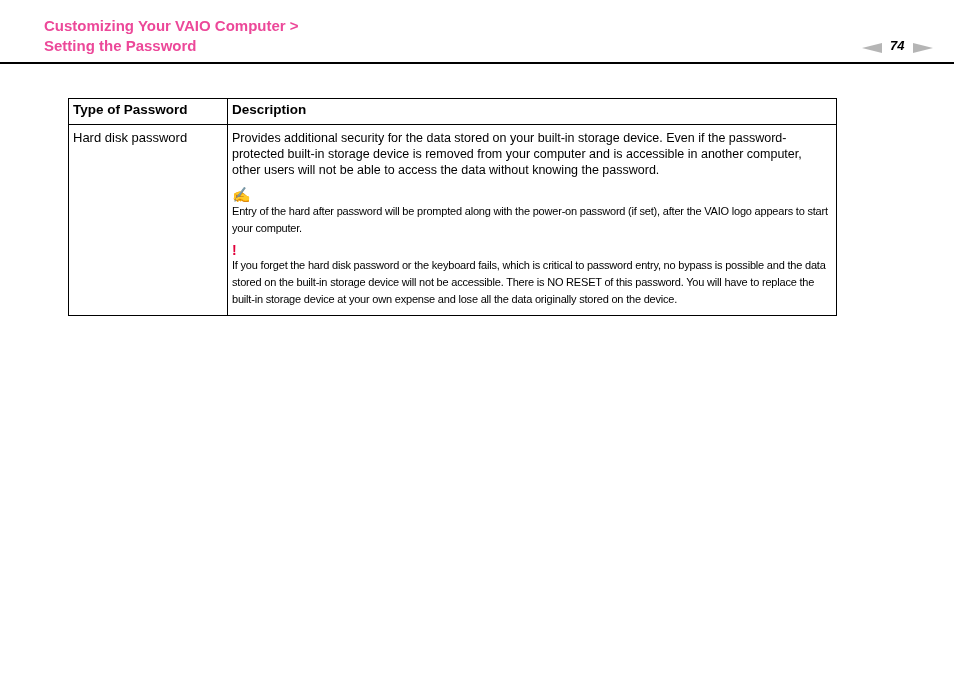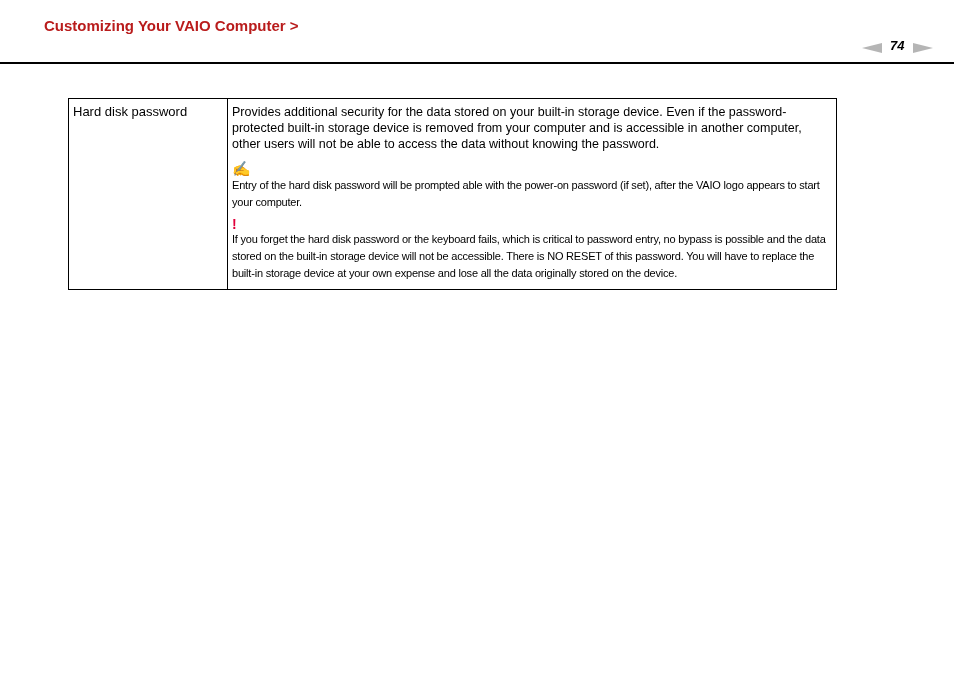--- a/index.html
+++ b/index.html
@@ -1,17 +1,17 @@
 <!DOCTYPE html>
 <html><head>
   <meta charset="utf-8">
   <style>
     html, body { margin: 0; padding: 0; background: #ffffff; }
     body { width: 954px; height: 674px; position: relative; overflow: hidden; font-family: "Liberation Sans", sans-serif; color: #000; }
-    .header-title { position: absolute; left: 44px; top: 16px; font-size: 15px; font-weight: bold; color: #b91c1c; line-height: 20px; }
+    .header-title { position: absolute; left: 44px; top: 16px; font-size: 15px; font-weight: bold; color: #ec4899; line-height: 20px; }
     .header-rule { position: absolute; left: 0; top: 62px; width: 954px; height: 2px; background: #000; }
     .page-nav { position: absolute; top: 37px; left: 862px; height: 16px; display: flex; align-items: flex-end; }
     .arrow-left { width: 0; height: 0; border-top: 5px solid transparent; border-bottom: 5px solid transparent; border-right: 20px solid #b5b5b5; }
     .arrow-right { width: 0; height: 0; border-top: 5px solid transparent; border-bottom: 5px solid transparent; border-left: 20px solid #b5b5b5; }
     .page-num { font-size: 13px; font-weight: bold; font-style: italic; margin: 0 9px 0 8px; color: #000; }
     table.pw { position: absolute; left: 68px; top: 98px; width: 769px; border-collapse: collapse; }
     table.pw td, table.pw th { border: 1px solid #000; vertical-align: top; text-align: left; padding: 0; }
     table.pw th { font-size: 13.5px; font-weight: bold; height: 26px; padding: 3px 4px 0 4px; box-sizing: border-box; }
     .col1 { width: 150px; }
     .cell-type { font-size: 13px; padding: 5px 4px 0 4px !important; }
@@ -19,36 +19,41 @@
     .desc-main { font-size: 12.5px; line-height: 16px; }
     .note-icon { display: block; margin-top: 9px; height: 16px; color: #2aa87a; font-size: 15px; line-height: 16px; }
     .note-text, .warn-text { font-family: "Liberation Sans", sans-serif; font-size: 11px; line-height: 17px; transform-origin: left; letter-spacing: -0.2px; }
     .warn-icon { display: block; margin-top: 6px; height: 14px; color: #e0003a; font-size: 14px; font-weight: bold; line-height: 14px; }
   </style>
 </head>
 <body>
 
 <div class="header-title">
   <div>Customizing Your VAIO Computer &gt;</div>
+  <div>Setting the Password</div>
 </div>
 
 <div class="page-nav">
   <div class="arrow-left"></div>
   <span class="page-num">74</span>
   <div class="arrow-right"></div>
 </div>
 
 <div class="header-rule"></div>
 
 <table class="pw">
   <tbody>
+      <tr>
+    <th class="col1">Type of Password</th>
+    <th>Description</th>
+  </tr>
   <tr>
     <td class="col1 cell-type">Hard disk password</td>
     <td class="desc-cell">
       <div class="desc-main">Provides additional security for the data stored on your built-in storage device. Even if the password-protected built-in storage device is removed from your computer and is accessible in another computer, other users will not be able to access the data without knowing the password.</div>
       <span class="note-icon">✍</span>
-      <div class="note-text">Entry of the hard disk password will be prompted able with the power-on password (if set), after the VAIO logo appears to start your computer.</div>
+      <div class="note-text">Entry of the hard after password will be prompted along with the power-on password (if set), after the VAIO logo appears to start your computer.</div>
       <span class="warn-icon">!</span>
       <div class="warn-text">If you forget the hard disk password or the keyboard fails, which is critical to password entry, no bypass is possible and the data stored on the built-in storage device will not be accessible. There is NO RESET of this password. You will have to replace the built-in storage device at your own expense and lose all the data originally stored on the device.</div>
     </td>
   </tr>
 </tbody>
   </table>
 
 </body></html>

